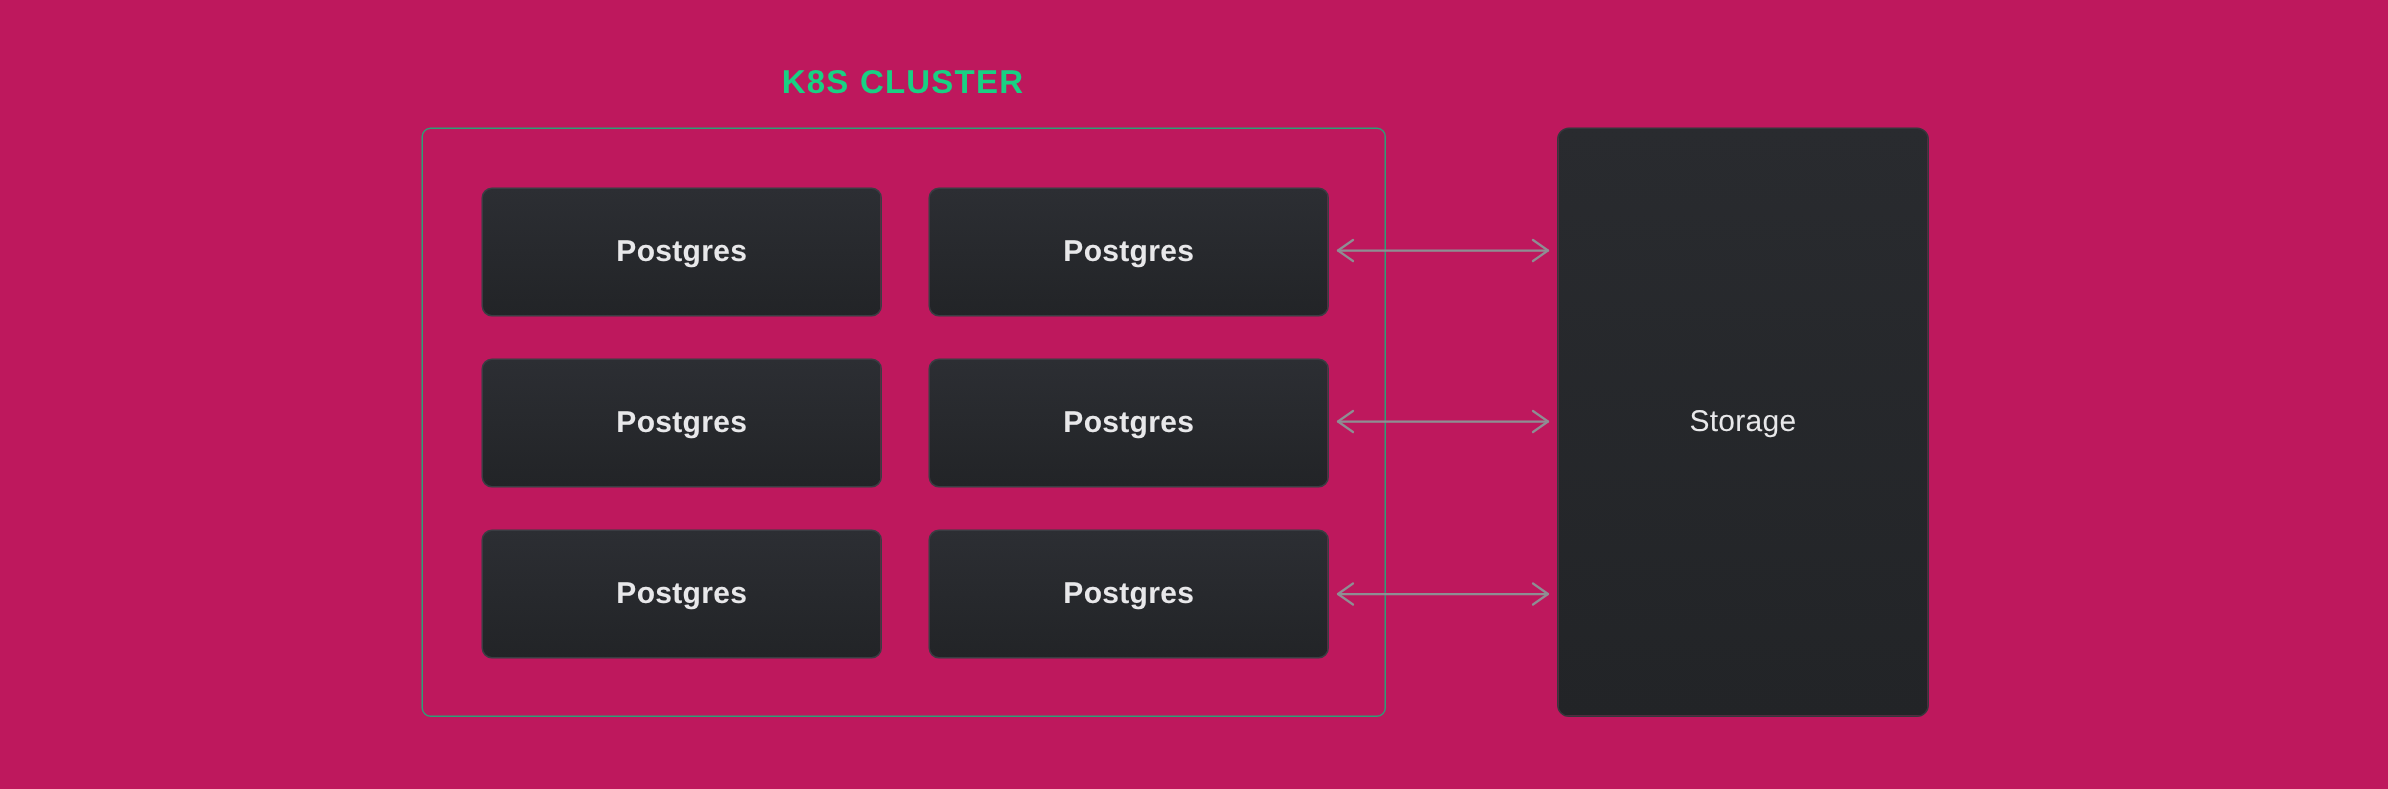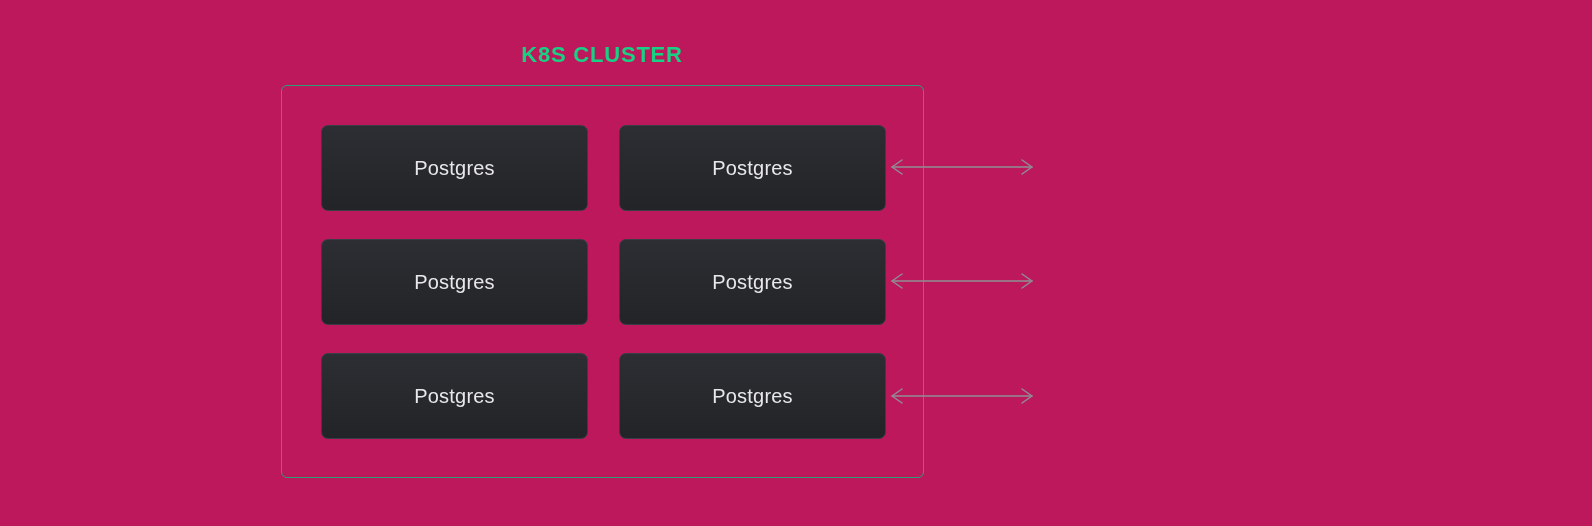--- a/index.html
+++ b/index.html
@@ -49,21 +49,21 @@
 
   .node {
     background: linear-gradient(180deg, #2c2e33 0%, #222427 100%);
     border: 1px solid #3a3d43;
     border-radius: 7px;
     display: flex;
     align-items: center;
     justify-content: center;
     color: #e8e8ea;
     font-size: 20px;
-    font-weight: 400;
+    font-weight: 700;
     letter-spacing: 0.2px;
   }
 
   .storage-box {
     position: absolute;
     left: 1038px;
     top: 85px;
     width: 248px;
     height: 393px;
     background: linear-gradient(180deg, #292b2f 0%, #222427 100%);
@@ -112,14 +112,17 @@
       <polyline points="18,189 8,196 18,203"></polyline>
       <polyline points="138,189 148,196 138,203"></polyline>
     </g>
     <g stroke="#8e8e93" stroke-width="1.5" fill="none" stroke-linecap="round" stroke-linejoin="round">
       <line x1="8" y1="311" x2="148" y2="311"></line>
       <polyline points="18,304 8,311 18,318"></polyline>
       <polyline points="138,304 148,311 138,318"></polyline>
     </g>
   </svg>
 
+  <div class="storage-box">
+    <span>Storage</span>
+  </div>
 
 </div>
 
 </body></html>

